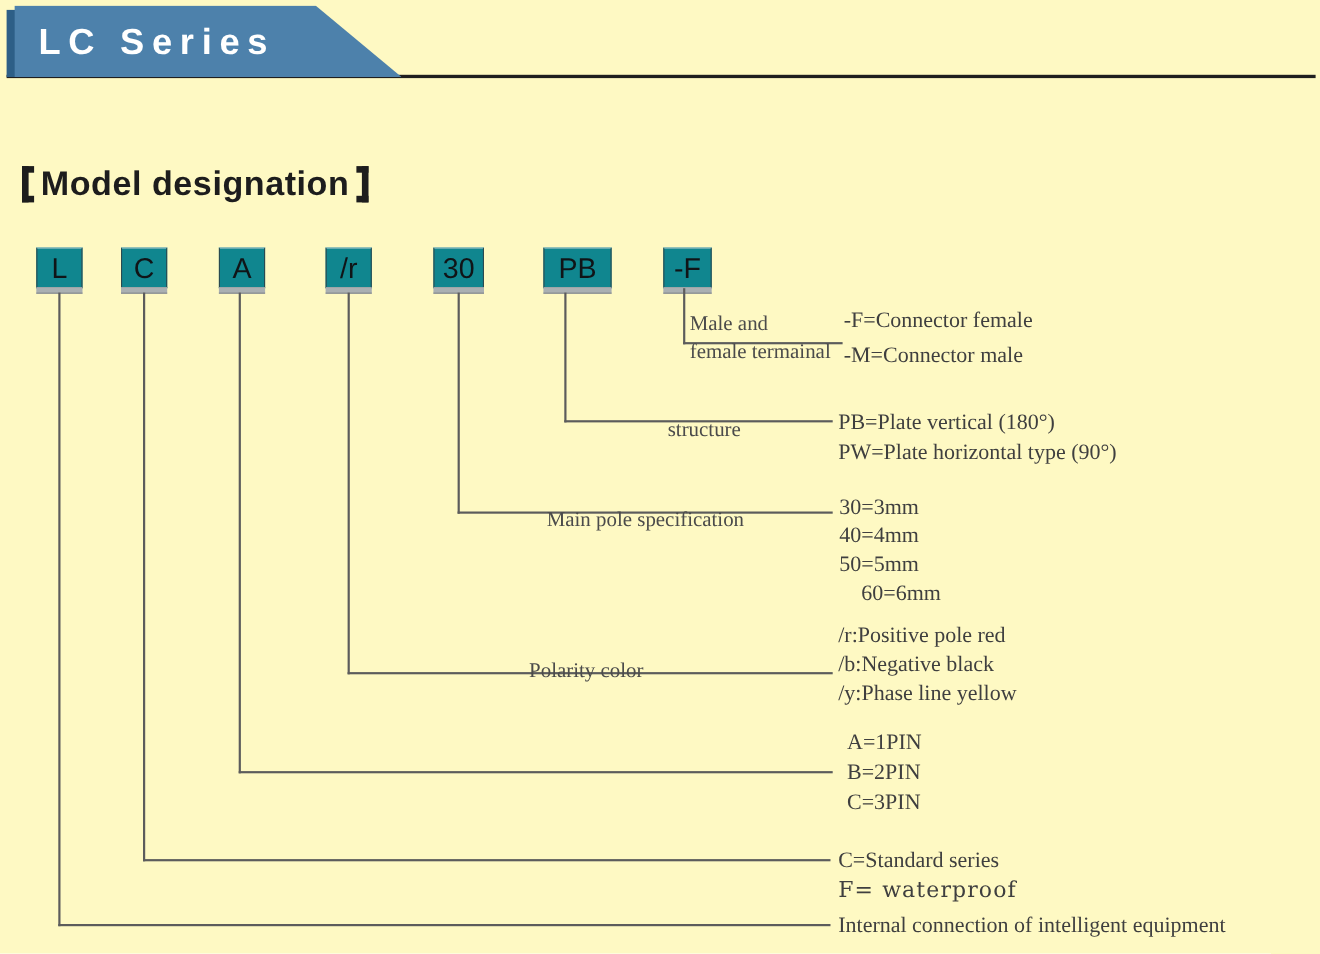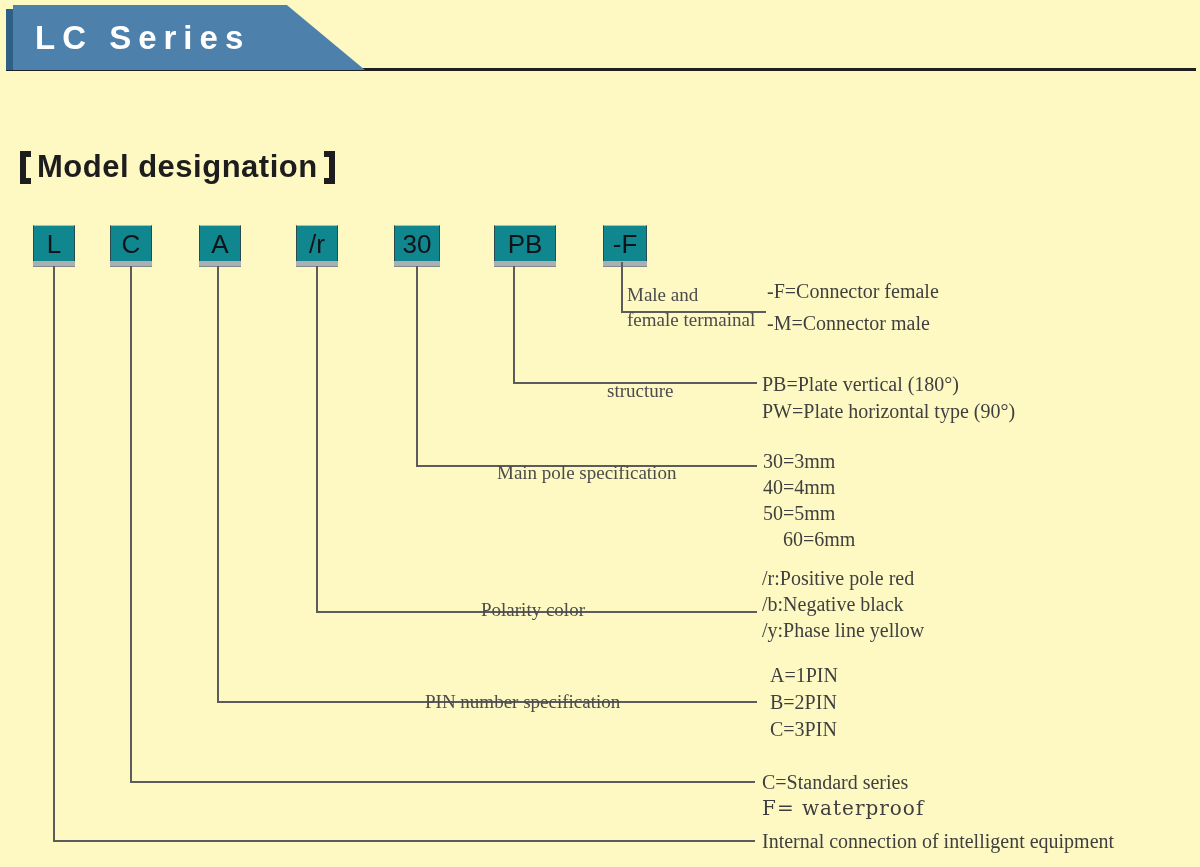--- a/index.html
+++ b/index.html
@@ -89,21 +89,20 @@
   <div class="hline" style="left:130px;top:781px;width:625px;"></div>
   <div class="hline" style="left:53px; top:840px;width:702px;"></div>
 
   <div class="blabel" style="left:627px;top:263px;">
     <div>Male and</div>
     <div>female termainal</div>
   </div>
   <div class="blabel" style="left:607px;top:359px;">structure</div>
   <div class="blabel" style="left:497px;top:441px;">Main pole specification</div>
   <div class="blabel" style="left:481px;top:578px;">Polarity color</div>
-  <div class="blabel" style="left:425px;top:670px;">PIN number specification</div>
 
   <div class="opt" style="left:767px;top:280px;">-F=Connector female</div>
   <div class="opt" style="left:767px;top:312px;">-M=Connector male</div>
 
   <div class="opt" style="left:762px;top:373px;">PB=Plate vertical (180°)</div>
   <div class="opt" style="left:762px;top:400px;">PW=Plate horizontal type (90°)</div>
 
   <div class="opt" style="left:763px;top:450px;">30=3mm</div>
   <div class="opt" style="left:763px;top:476px;">40=4mm</div>
   <div class="opt" style="left:763px;top:502px;">50=5mm</div>

